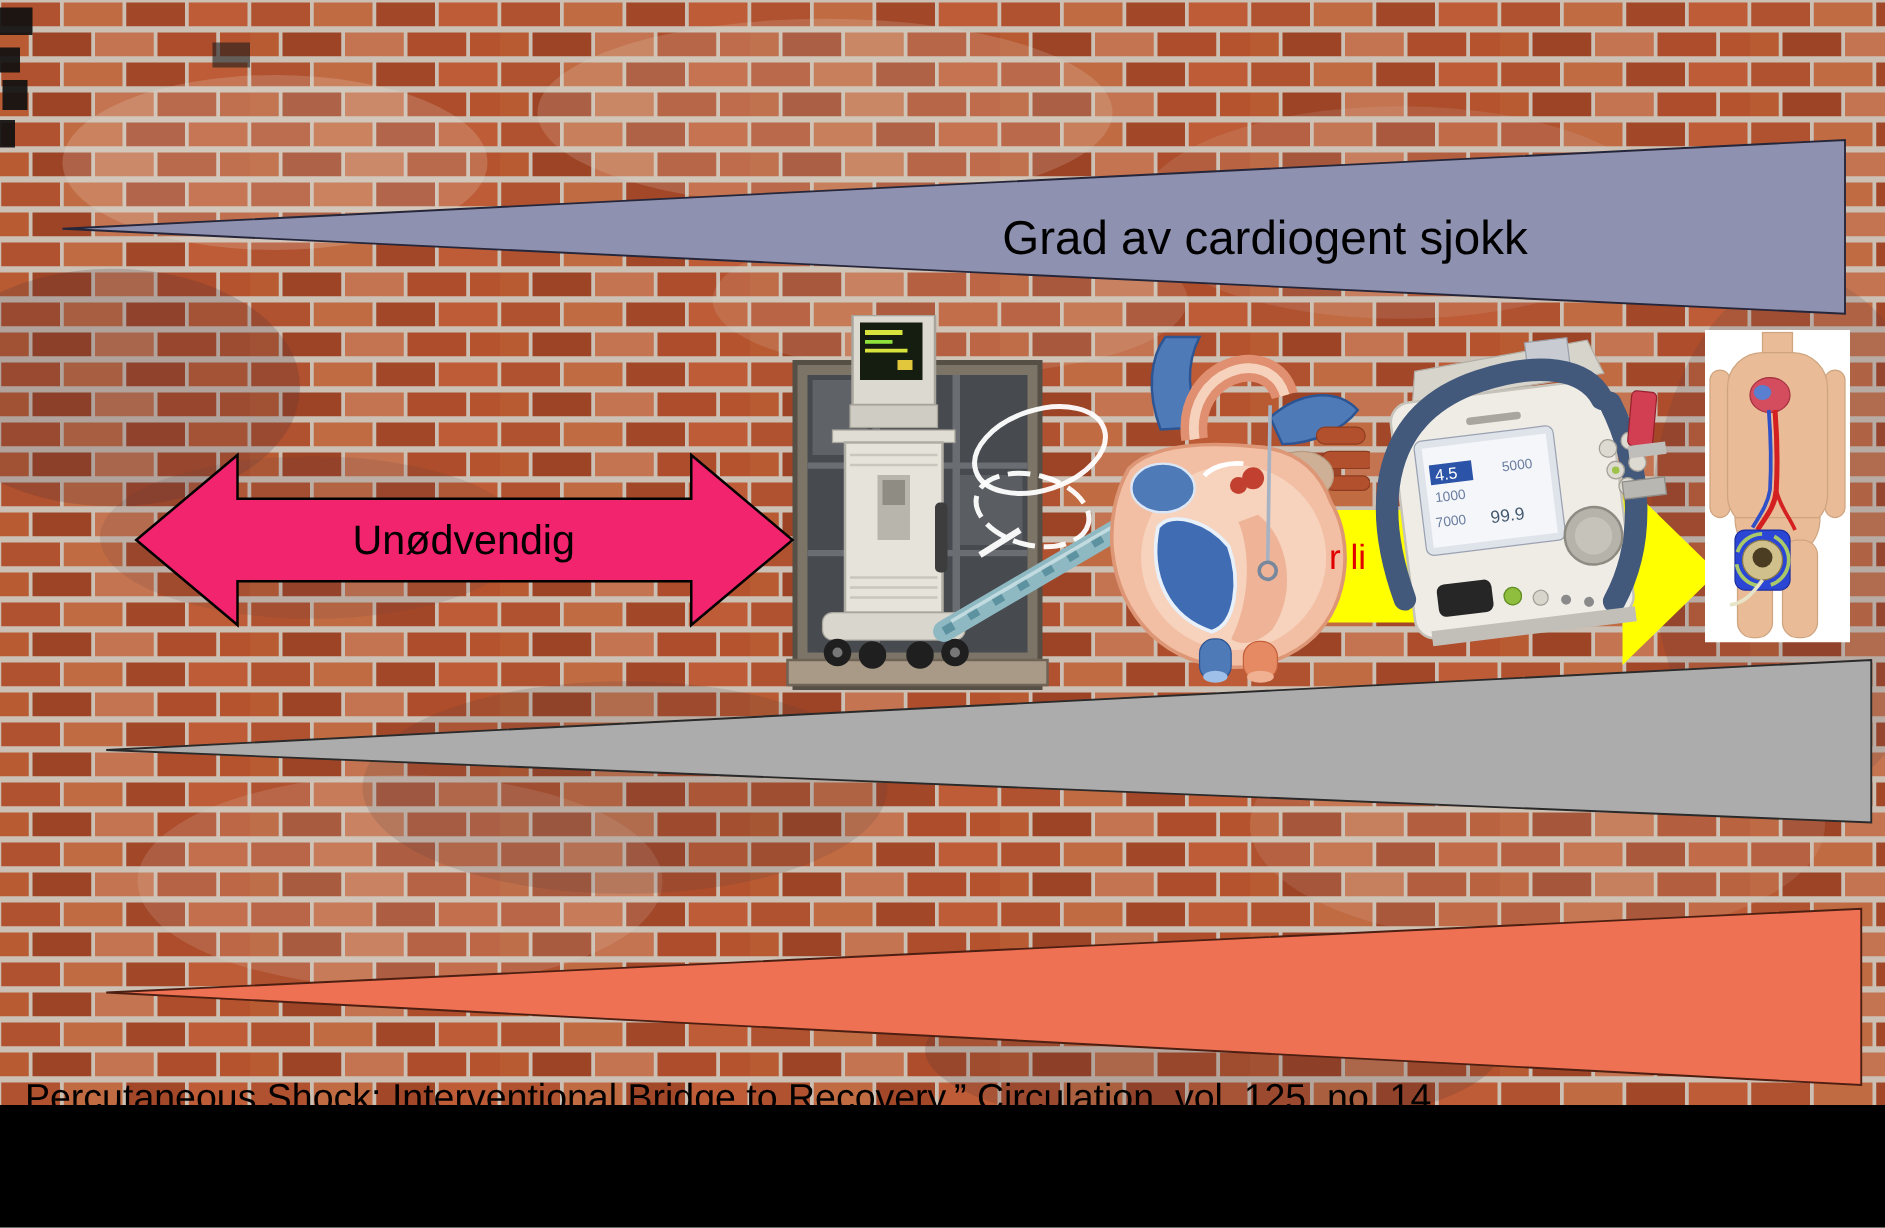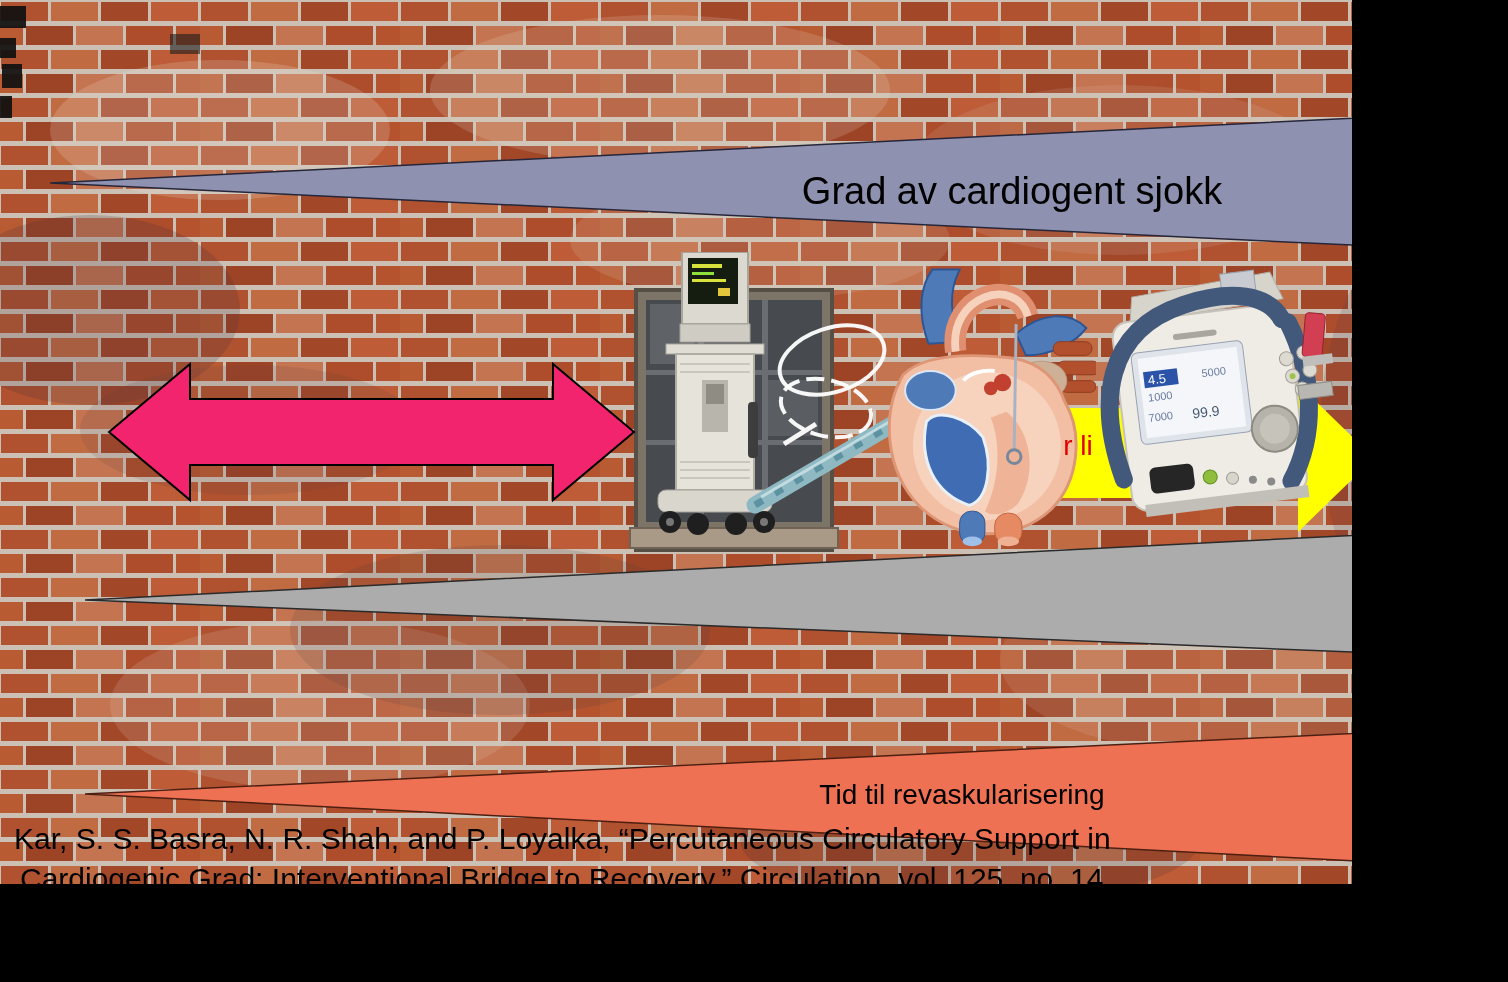--- a/index.html
+++ b/index.html
@@ -1,16 +1,16 @@
 <!DOCTYPE html>
 <html><head>
 <meta charset="utf-8">
 <style>
   html,body{margin:0;padding:0;background:#000;}
-  .slide{position:relative;width:1352px;height:982px;overflow:hidden;
+  .slide{position:relative;width:1508px;height:982px;overflow:hidden;
          background:#ffffff;font-family:"Liberation Sans",sans-serif;}
   .abs{position:absolute;}
   .lbl{position:absolute;color:#000;text-align:center;white-space:nowrap;
        font-family:"Liberation Sans",sans-serif;line-height:1.15;}
   svg{display:block;}
 </style>
 </head>
 <body>
 
 <div class="slide">
@@ -64,29 +64,29 @@
   </svg>
 
   <svg class="abs" style="left:48px;top:110px" width="1430" height="144">
     <polygon points="2,73 1428,2 1428,141" fill="#8E91AF" stroke="#26263a" stroke-width="1.5"></polygon>
   </svg>
   <div class="lbl" style="left:762px;top:170px;width:500px;font-size:38px">Grad av cardiogent sjokk</div>
 
   <svg class="abs" style="left:107px;top:362px" width="530" height="142">
     <polygon points="2,70 83,2 83,37 446,37 446,2 527,70 446,138 446,103 83,103 83,138" fill="#F2246D" stroke="#000000" stroke-width="2"></polygon>
   </svg>
+  <div class="lbl" style="left:220px;top:413px;width:302px;font-size:33px">Unødvendig</div>
 
   <svg class="abs" style="left:83px;top:526px" width="1416" height="134">
     <polygon points="2,74 1414,2 1414,132" fill="#ACACAC" stroke="#2a2a2a" stroke-width="1.5"></polygon>
   </svg>
 
   <svg class="abs" style="left:83px;top:725px" width="1408" height="145">
     <polygon points="2,69 1406,2 1406,143" fill="#EE7153" stroke="#4d1f12" stroke-width="1.5"></polygon>
   </svg>
-  <div class="lbl" style="left:762px;top:779px;width:400px;font-size:28px">Tid til revaskularisering</div>
 
   <svg class="abs" style="left:1041px;top:382px" width="336" height="152">
     <polygon points="2,26 257,26 257,2 333,76 257,150 257,116 2,116" fill="#FFFF00"></polygon>
   </svg>
 
   <svg class="abs" style="left:640px;top:252px" width="150" height="285" viewBox="0 0 150 285">
     <rect x="42" y="0" width="66" height="72" fill="#dcd9d0" stroke="#a8a59c" stroke-width="2"></rect>
     <rect x="48" y="6" width="50" height="46" fill="#141d10"></rect>
     <rect x="52" y="12" width="30" height="4" fill="#d8e23c"></rect>
     <rect x="52" y="20" width="22" height="3" fill="#8fe23c"></rect>
@@ -199,18 +199,17 @@
     <path d="M57,128 C56,142 48,150 42,160" stroke="#d42020" stroke-width="4" fill="none"></path>
     <path d="M57,128 C60,142 68,150 72,160" stroke="#d42020" stroke-width="3" fill="none"></path>
     <path d="M52,128 C50,140 44,148 38,158" stroke="#3050c8" stroke-width="3" fill="none"></path>
     <rect x="24" y="160" width="44" height="48" rx="8" fill="#2b46d4" stroke="#1b2fa0"></rect>
     <circle cx="46" cy="184" r="21" fill="none" stroke="#a9c86a" stroke-width="3" stroke-dasharray="26 10"></circle>
     <circle cx="46" cy="184" r="16" fill="#cfc08c" stroke="#8a7a4a"></circle>
     <circle cx="46" cy="182" r="8" fill="#4a3d22"></circle>
     <path d="M46,200 C36,214 30,218 20,220" stroke="#e8e4c8" stroke-width="3" fill="none"></path>
   </svg>
 
-  <div class="lbl" style="left:14px;top:822px;font-size:30px;text-align:left">Kar, S. S. Basra, N. R. Shah, and P. Loyalka, “Percutaneous Circulatory Support in</div>
-  <div class="lbl" style="left:20px;top:862px;font-size:30px;text-align:left">Cardiogenic Grad: Interventional Bridge to Recovery,” Circulation, vol. 125, no. 14,</div>
+  <div class="lbl" style="left:20px;top:862px;font-size:30px;text-align:left">Percutaneous Shock: Interventional Bridge to Recovery,” Circulation, vol. 125, no. 14,</div>
 
   <div class="abs" style="left:0;top:884px;width:1508px;height:98px;background:#000"></div>
 
 </div>
 
 </body></html>

